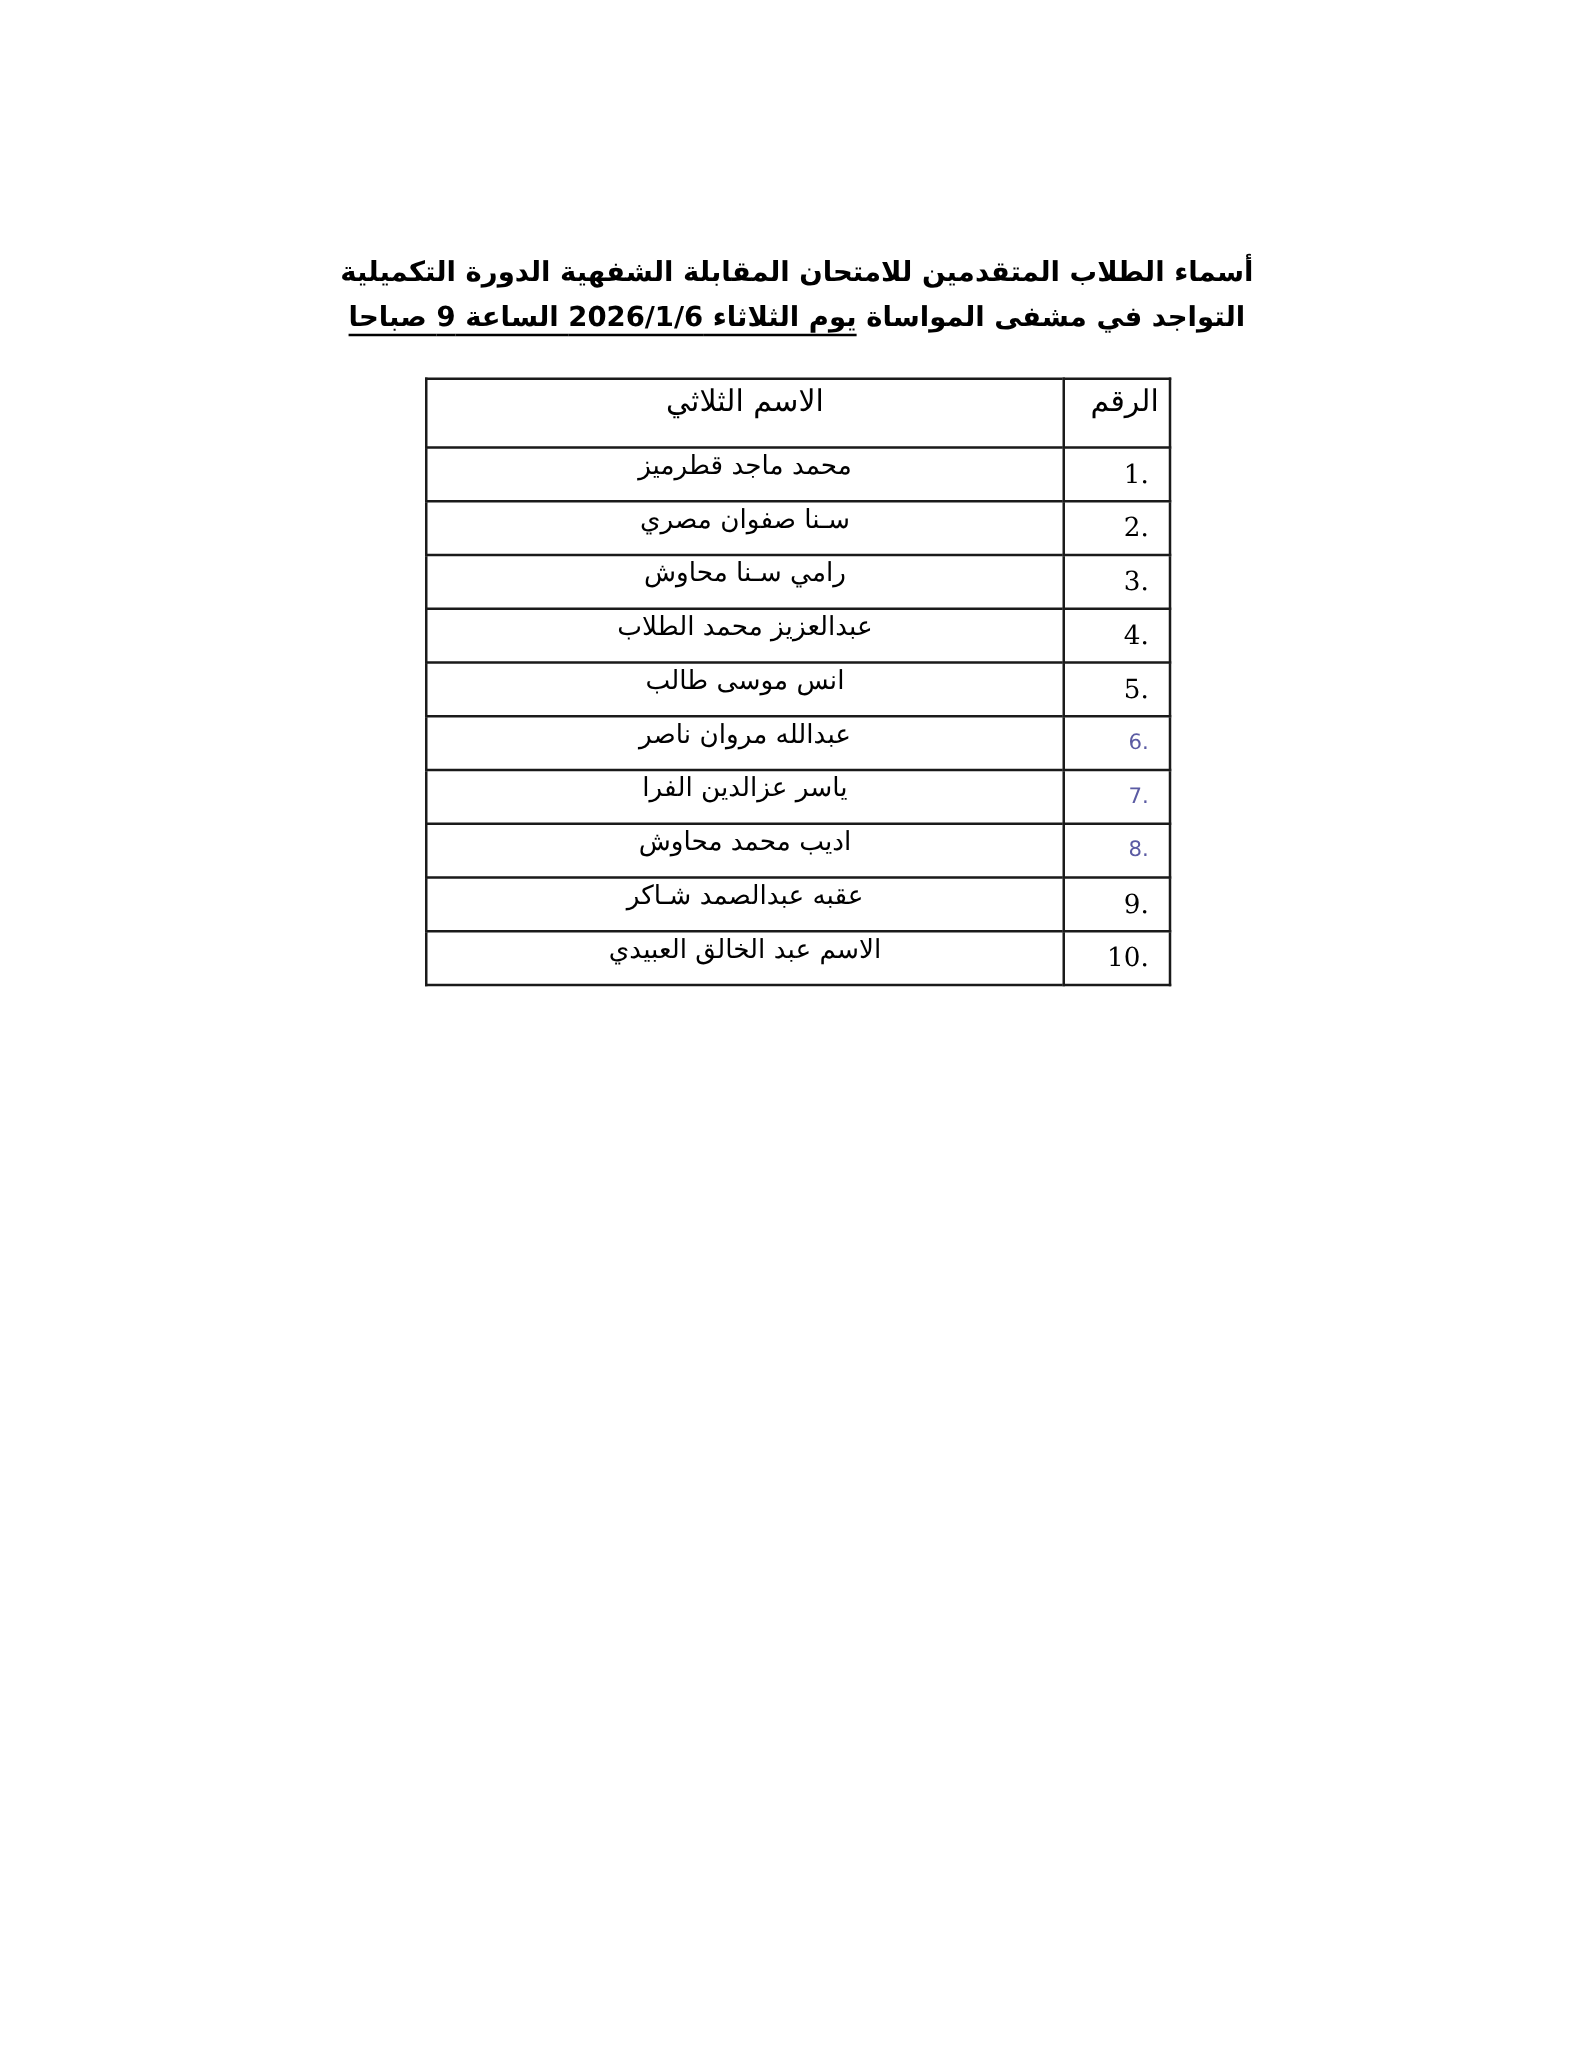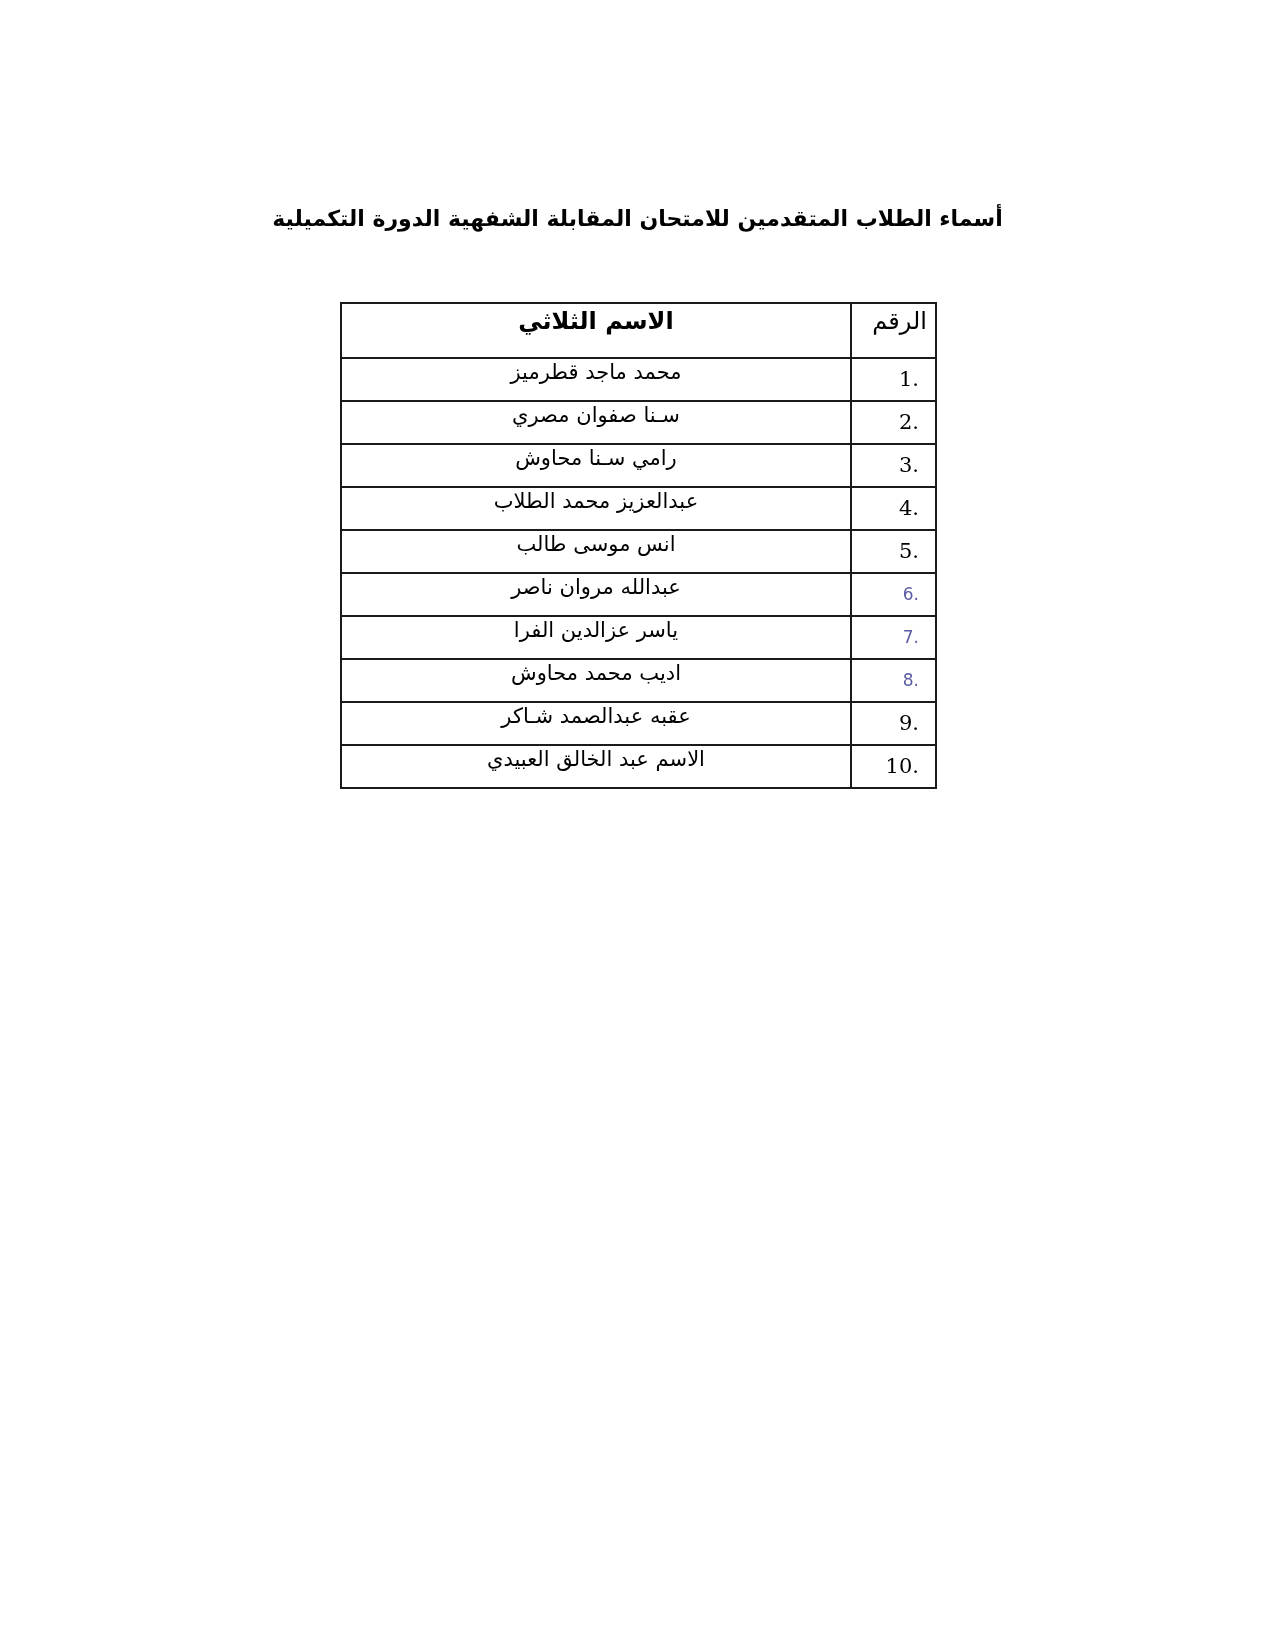--- a/index.html
+++ b/index.html
@@ -68,21 +68,21 @@
     vertical-align: top;
     padding: 3px 8px 1px 0;
     font-size: 24px;
     font-weight: normal;
   }
   th.h-name {
     text-align: center;
     vertical-align: top;
     padding-top: 3px;
     font-size: 24px;
-    font-weight: bold;
+    font-weight: normal;
   }
   tr.data-row { height: 39px; }
   td.num {
     direction: ltr;            
     text-align: right;
     padding: 0 16px 2px 0;
     font-family: "DejaVu Serif", serif;
     font-size: 21px;
     vertical-align: middle;
   }
@@ -97,20 +97,21 @@
     padding-bottom: 16px;
   }
 </style>
 </head>
 <body>
 
 <div class="page">
 
   <div class="title1">أسماء الطلاب المتقدمين للامتحان المقابلة الشفهية الدورة التكميلية</div>
 
+  <div class="title2"><span>التواجد في مشفى المواساة</span> <span class="underlined">يوم الثلاثاء 2026/1/6 الساعة 9 صباحا</span></div>
 
   <table class="roster">
     <colgroup>
       <col class="c-num">
       <col class="c-name">
     </colgroup>
     <tbody>
         <tr class="header-row">
       <th class="h-num">الرقم</th>
       <th class="h-name">الاسم الثلاثي</th>

